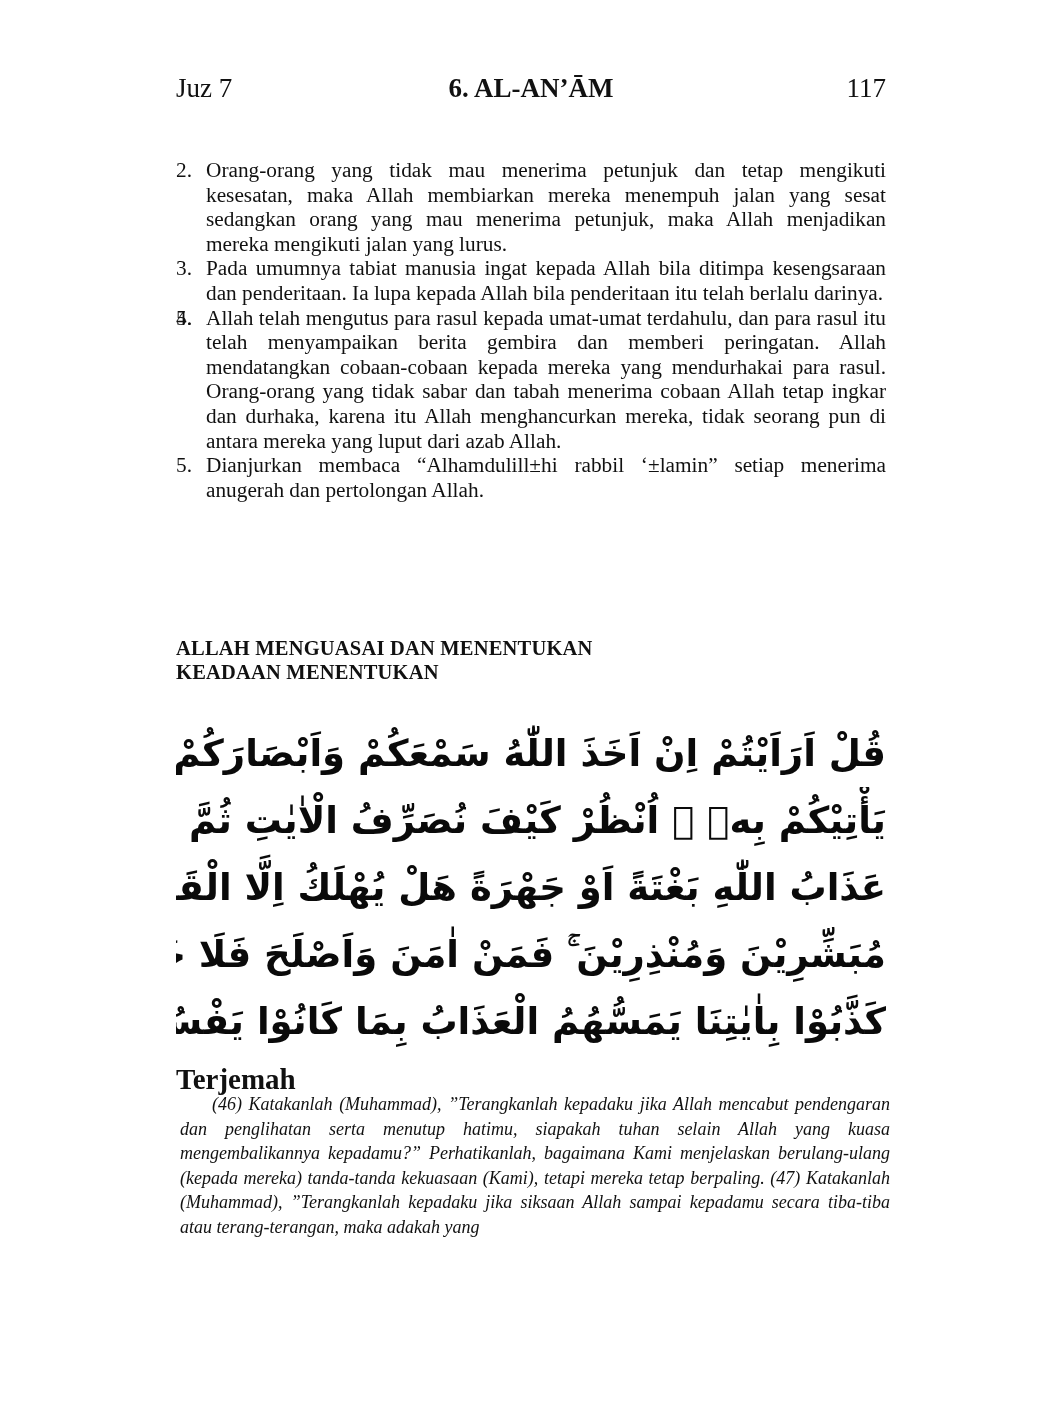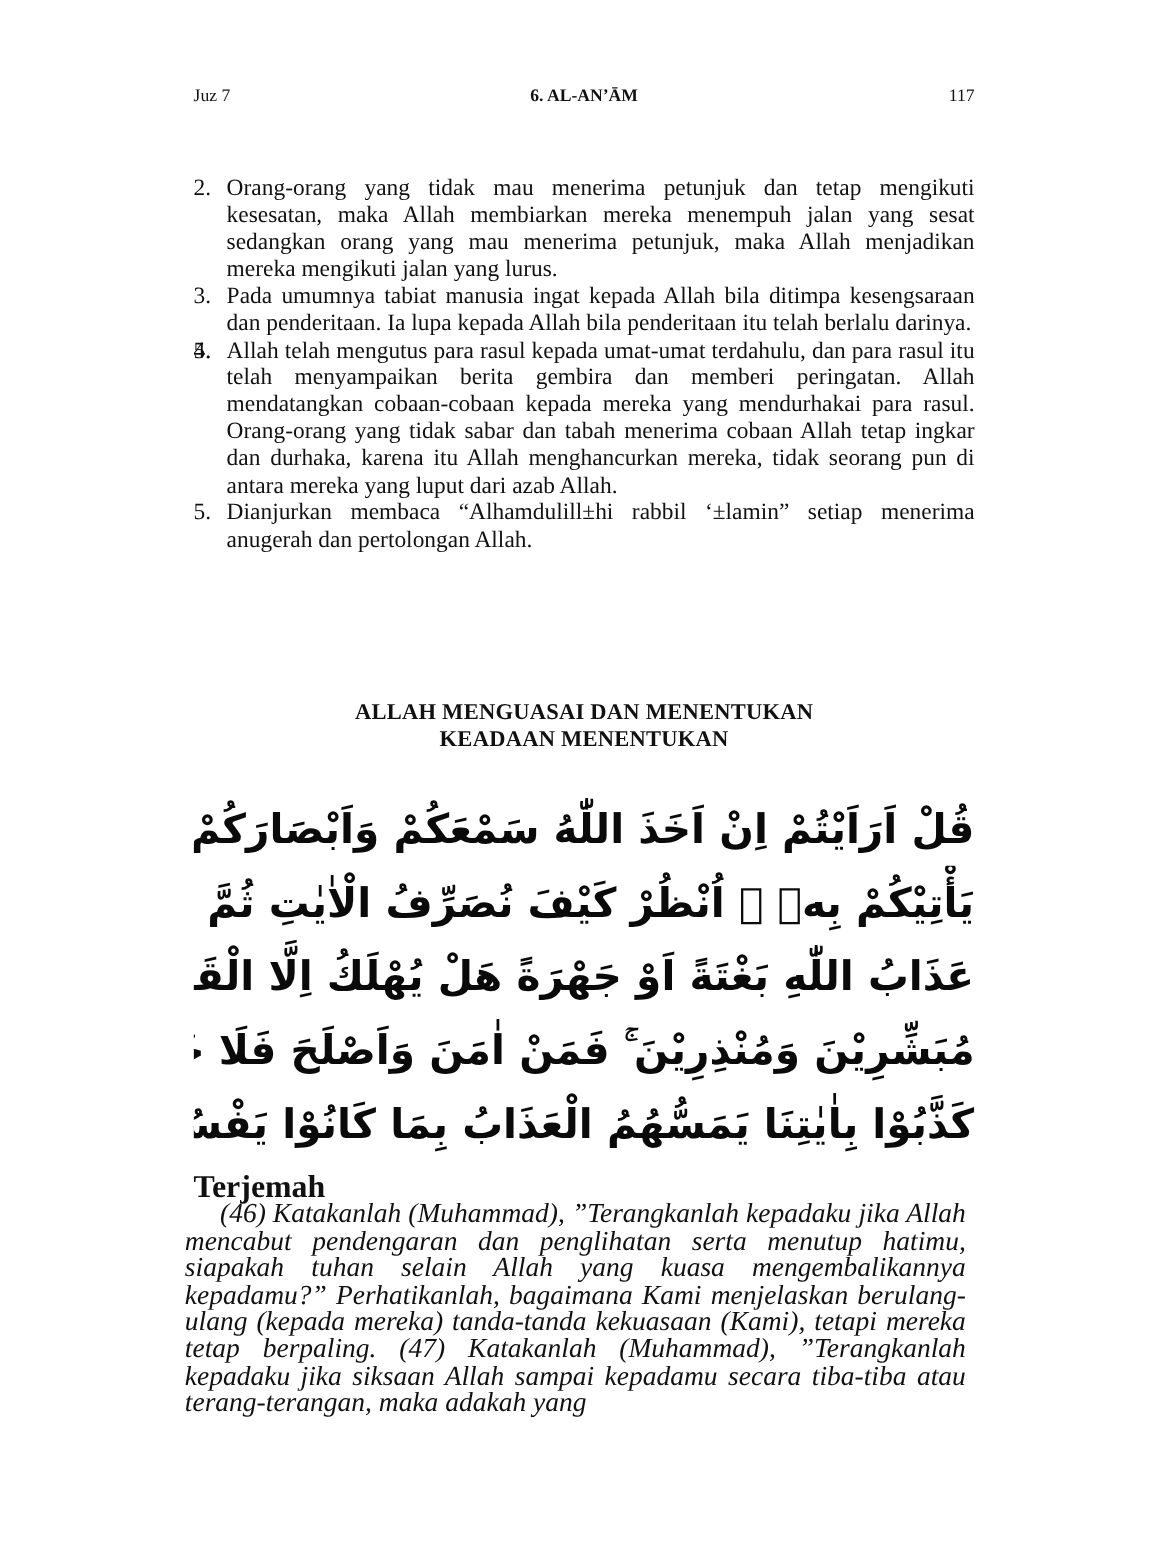--- a/index.html
+++ b/index.html
@@ -14,21 +14,21 @@
       overflow: hidden;
       color: #111111;
       font-family: "Liberation Serif", "DejaVu Serif", serif;
     }
     .page-header {
       position: absolute;
       top: 74px;
       left: 176px;
       width: 710px;
       height: 28px;
-      font-size: 16px;
+      font-size: 27px;
       line-height: 28px;
     }
     .page-header .juz { position: absolute; left: 0; top: 0; }
     .page-header .surah { position: absolute; left: 0; right: 0; text-align: center; top: 0; font-weight: bold; }
     .page-header .pageno { position: absolute; right: 0; top: 0; margin-left: 17px; }
 
     .body-text {
       position: absolute;
       left: 176px;
       width: 710px;
@@ -53,21 +53,20 @@
       padding-left: 24px;
     }
     .list-item .it {
     }
 
     .section-title {
       position: absolute;
       top: 636px;
       left: 176px;
       width: 710px;
-      text-align: center;
       font-weight: bold;
       font-size: 20.5px;
       line-height: 24px;
       letter-spacing: 0.2px;
     }
 
     .arabic-block {
       position: absolute;
       top: 720px;
       left: 176px;
@@ -100,24 +99,24 @@
       position: absolute;
       top: 1066px;
       left: 176px;
       font-weight: bold;
       font-size: 29px;
       line-height: 26px;
     }
     .translation {
       position: absolute;
       top: 1092px;
-      left: 168px;
+      left: 180px;
       width: 710px;
       font-style: italic;
-      font-size: 25px;
+      font-size: 18px;
       line-height: 24.6px;
       text-align: justify;
       text-indent: 32px;
     }
   </style>
 </head>
 <body>
 
 <div class="page-header">
   <span class="juz">Juz 7</span>

